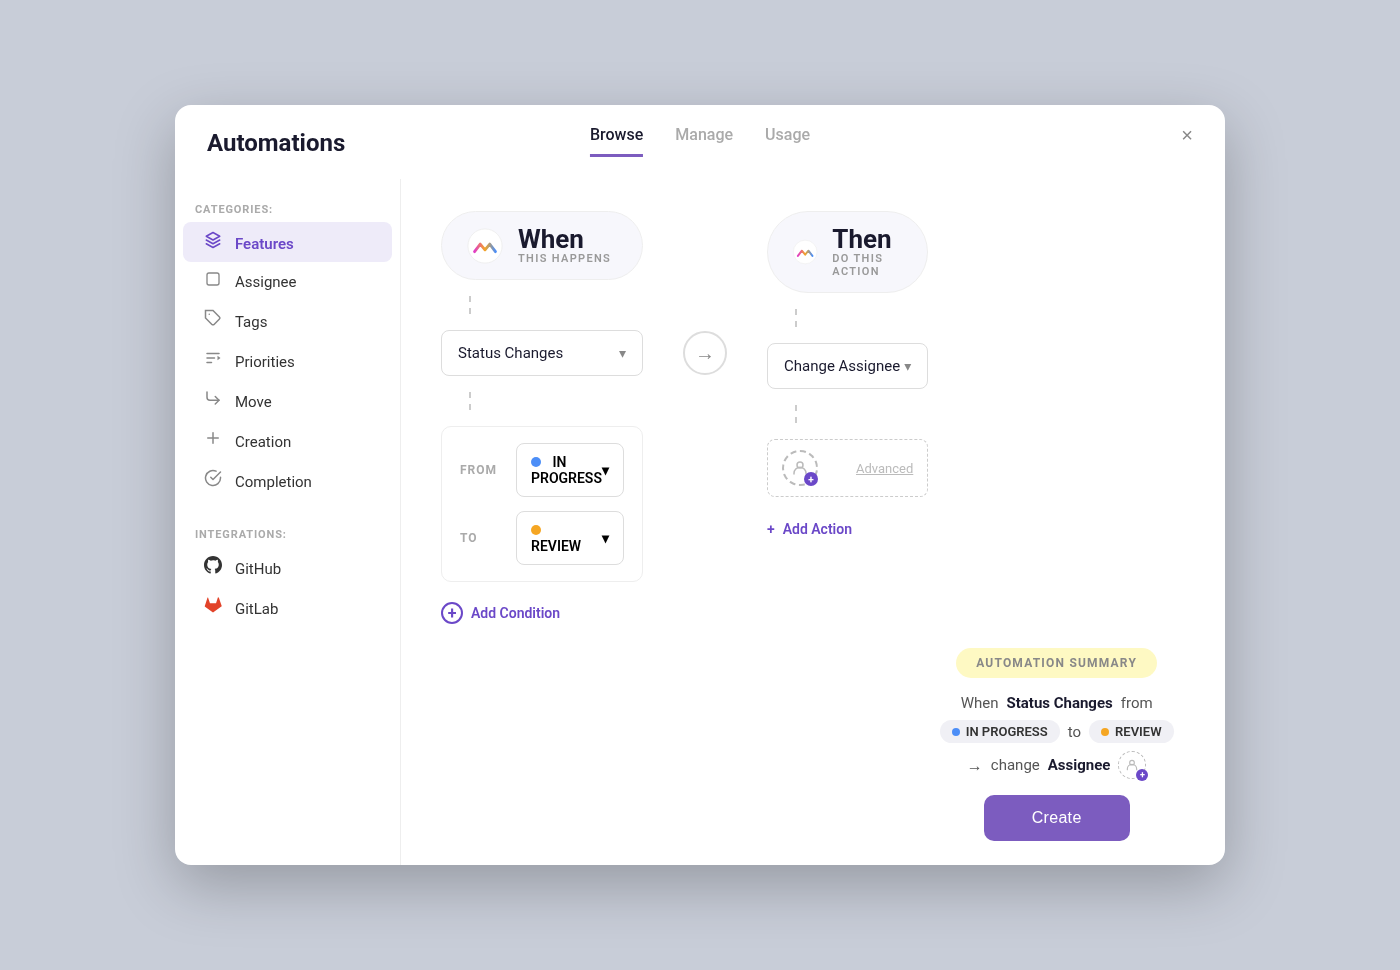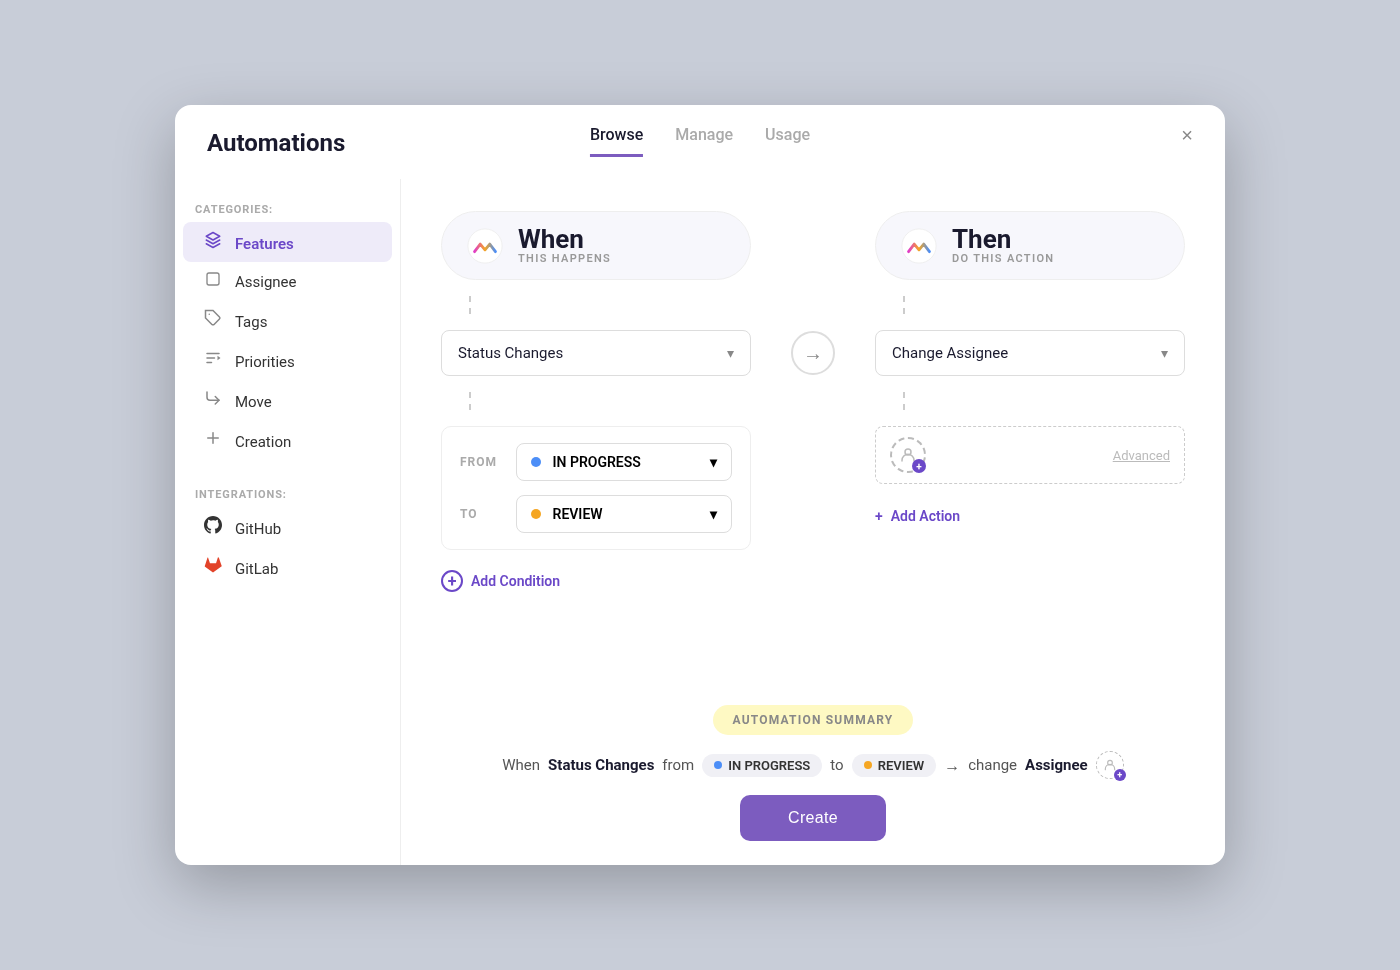--- a/index.html
+++ b/index.html
@@ -107,21 +107,21 @@
     .sidebar-item .icon {
       font-size: 16px;
       width: 20px;
       text-align: center;
     }
     
     .main-content {
       flex: 1;
       padding: 32px 40px 24px 40px;
       display: flex;
-      flex-direction: column;
+      flex-direction: row;
     }
     
     .rule-builder {
       display: flex;
       gap: 40px;
       align-items: flex-start;
       margin-bottom: 32px;
     }
     .rule-column {
       flex: 1;
@@ -462,20 +462,29 @@
       <div class="sidebar-item">
         <span class="icon">
           <svg width="18" height="18" viewBox="0 0 24 24" fill="none">
             <line x1="12" y1="5" x2="12" y2="19" stroke="#888" stroke-width="2" stroke-linecap="round"></line>
             <line x1="5" y1="12" x2="19" y2="12" stroke="#888" stroke-width="2" stroke-linecap="round"></line>
           </svg>
         </span>
         <span>Creation</span>
       </div>
 
+      <div class="sidebar-item">
+        <span class="icon">
+          <svg width="18" height="18" viewBox="0 0 24 24" fill="none">
+            <path d="M22 11.08V12a10 10 0 11-5.93-9.14" stroke="#888" stroke-width="2" stroke-linecap="round"></path>
+            <polyline points="22 4 12 14.01 9 11.01" stroke="#888" stroke-width="2" stroke-linecap="round" stroke-linejoin="round"></polyline>
+          </svg>
+        </span>
+        <span>Completion</span>
+      </div>
 
       <div style="height: 20px;"></div>
       <div class="sidebar-section-label">Integrations:</div>
 
       <div class="sidebar-item">
         <span class="icon">
           <svg width="18" height="18" viewBox="0 0 24 24" fill="#333">
             <path d="M12 0C5.374 0 0 5.373 0 12c0 5.302 3.438 9.8 8.207 11.387.599.111.793-.261.793-.577v-2.234c-3.338.726-4.033-1.416-4.033-1.416-.546-1.387-1.333-1.756-1.333-1.756-1.089-.745.083-.729.083-.729 1.205.084 1.839 1.237 1.839 1.237 1.07 1.834 2.807 1.304 3.492.997.107-.775.418-1.305.762-1.604-2.665-.305-5.467-1.334-5.467-5.931 0-1.311.469-2.381 1.236-3.221-.124-.303-.535-1.524.117-3.176 0 0 1.008-.322 3.301 1.23A11.509 11.509 0 0112 5.803c1.02.005 2.047.138 3.006.404 2.291-1.552 3.297-1.23 3.297-1.23.653 1.653.242 2.874.118 3.176.77.84 1.235 1.911 1.235 3.221 0 4.609-2.807 5.624-5.479 5.921.43.372.823 1.102.823 2.222v3.293c0 .319.192.694.801.576C20.566 21.797 24 17.3 24 12c0-6.627-5.373-12-12-12z"></path>
           </svg>
         </span>

